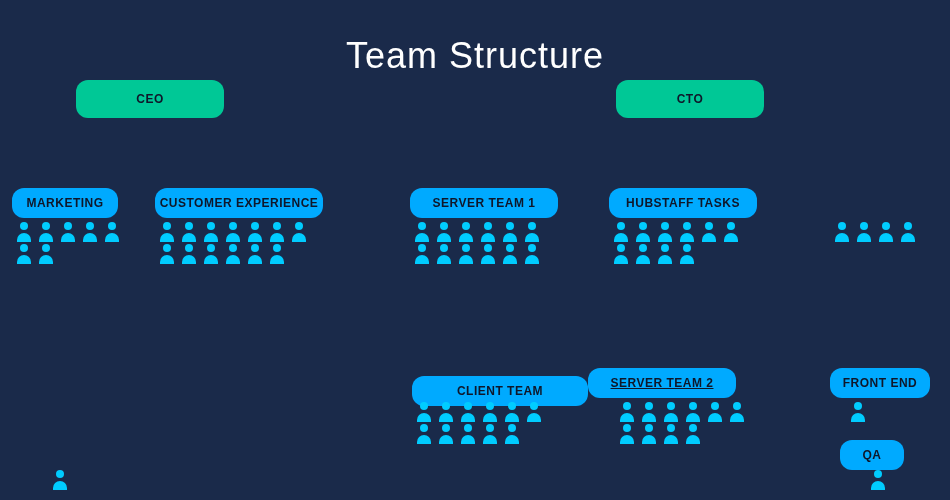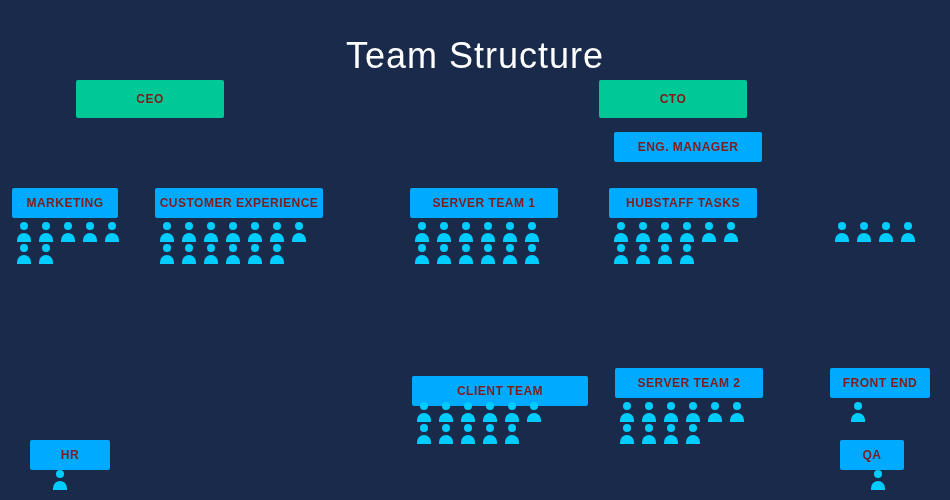--- a/index.html
+++ b/index.html
@@ -26,23 +26,23 @@
       width: 950px;
       height: 430px;
     }
     .box {
       position: absolute;
       display: flex;
       align-items: center;
       justify-content: center;
       font-size: 12px;
       font-weight: 700;
-      color: #7f1d1d;
+      color: #0f172a;
       letter-spacing: 0.5px;
-      border-radius: 2px;
+      border-radius: 12px;
     }
     .box-green {
       background: #00c896;
       height: 38px;
       width: 148px;
     }
     .box-blue {
       background: #00aaff;
       height: 30px;
     }
@@ -86,40 +86,38 @@
   </style>
 </head>
 <body>
 
 <h1 class="page-title">Team Structure</h1>
 
 <div class="org-chart">
 
   <div class="box box-green" style="left:76px; top:10px; width:148px;">CEO</div>
 
-  <div class="box box-green" style="left:599px; top:10px; width:148px;">CTO</div>
-
-  <div class="box box-blue" style="left:614px; top:62px; width:148px;">ENG. MANAGER</div>
+  <div class="box box-green" style="left:616px; top:10px; width:148px;">CTO</div>
+
 
   <div class="box box-blue" style="left:12px; top:118px; width:106px;">MARKETING</div>
 
   <div class="box box-blue" style="left:155px; top:118px; width:168px;">CUSTOMER EXPERIENCE</div>
 
   <div class="box box-blue" style="left:410px; top:118px; width:148px;">SERVER TEAM 1</div>
 
   <div class="box box-blue" style="left:609px; top:118px; width:148px;">HUBSTAFF TASKS</div>
 
 
   <div class="box box-blue" style="left:412px; top:306px; width:176px;">CLIENT TEAM</div>
 
-  <div class="box box-blue" style="left:615px; top:298px; width:148px;">SERVER TEAM 2</div>
+  <div class="box box-blue" style="left:588px; top:298px; width:148px;text-decoration:underline;">SERVER TEAM 2</div>
 
   <div class="box box-blue" style="left:830px; top:298px; width:100px;">FRONT END</div>
 
-  <div class="box box-blue" style="left:30px; top:370px; width:80px;">HR</div>
 
   <div class="box box-blue" style="left:840px; top:370px; width:64px;">QA</div>
 
   <div class="persons" style="left:14px; top:152px; width:115px;">
     <div class="person"></div>
       <div class="person"></div>
     <div class="person"></div>
       <div class="person"></div>
       <div class="person"></div>
     <div class="person"></div>

